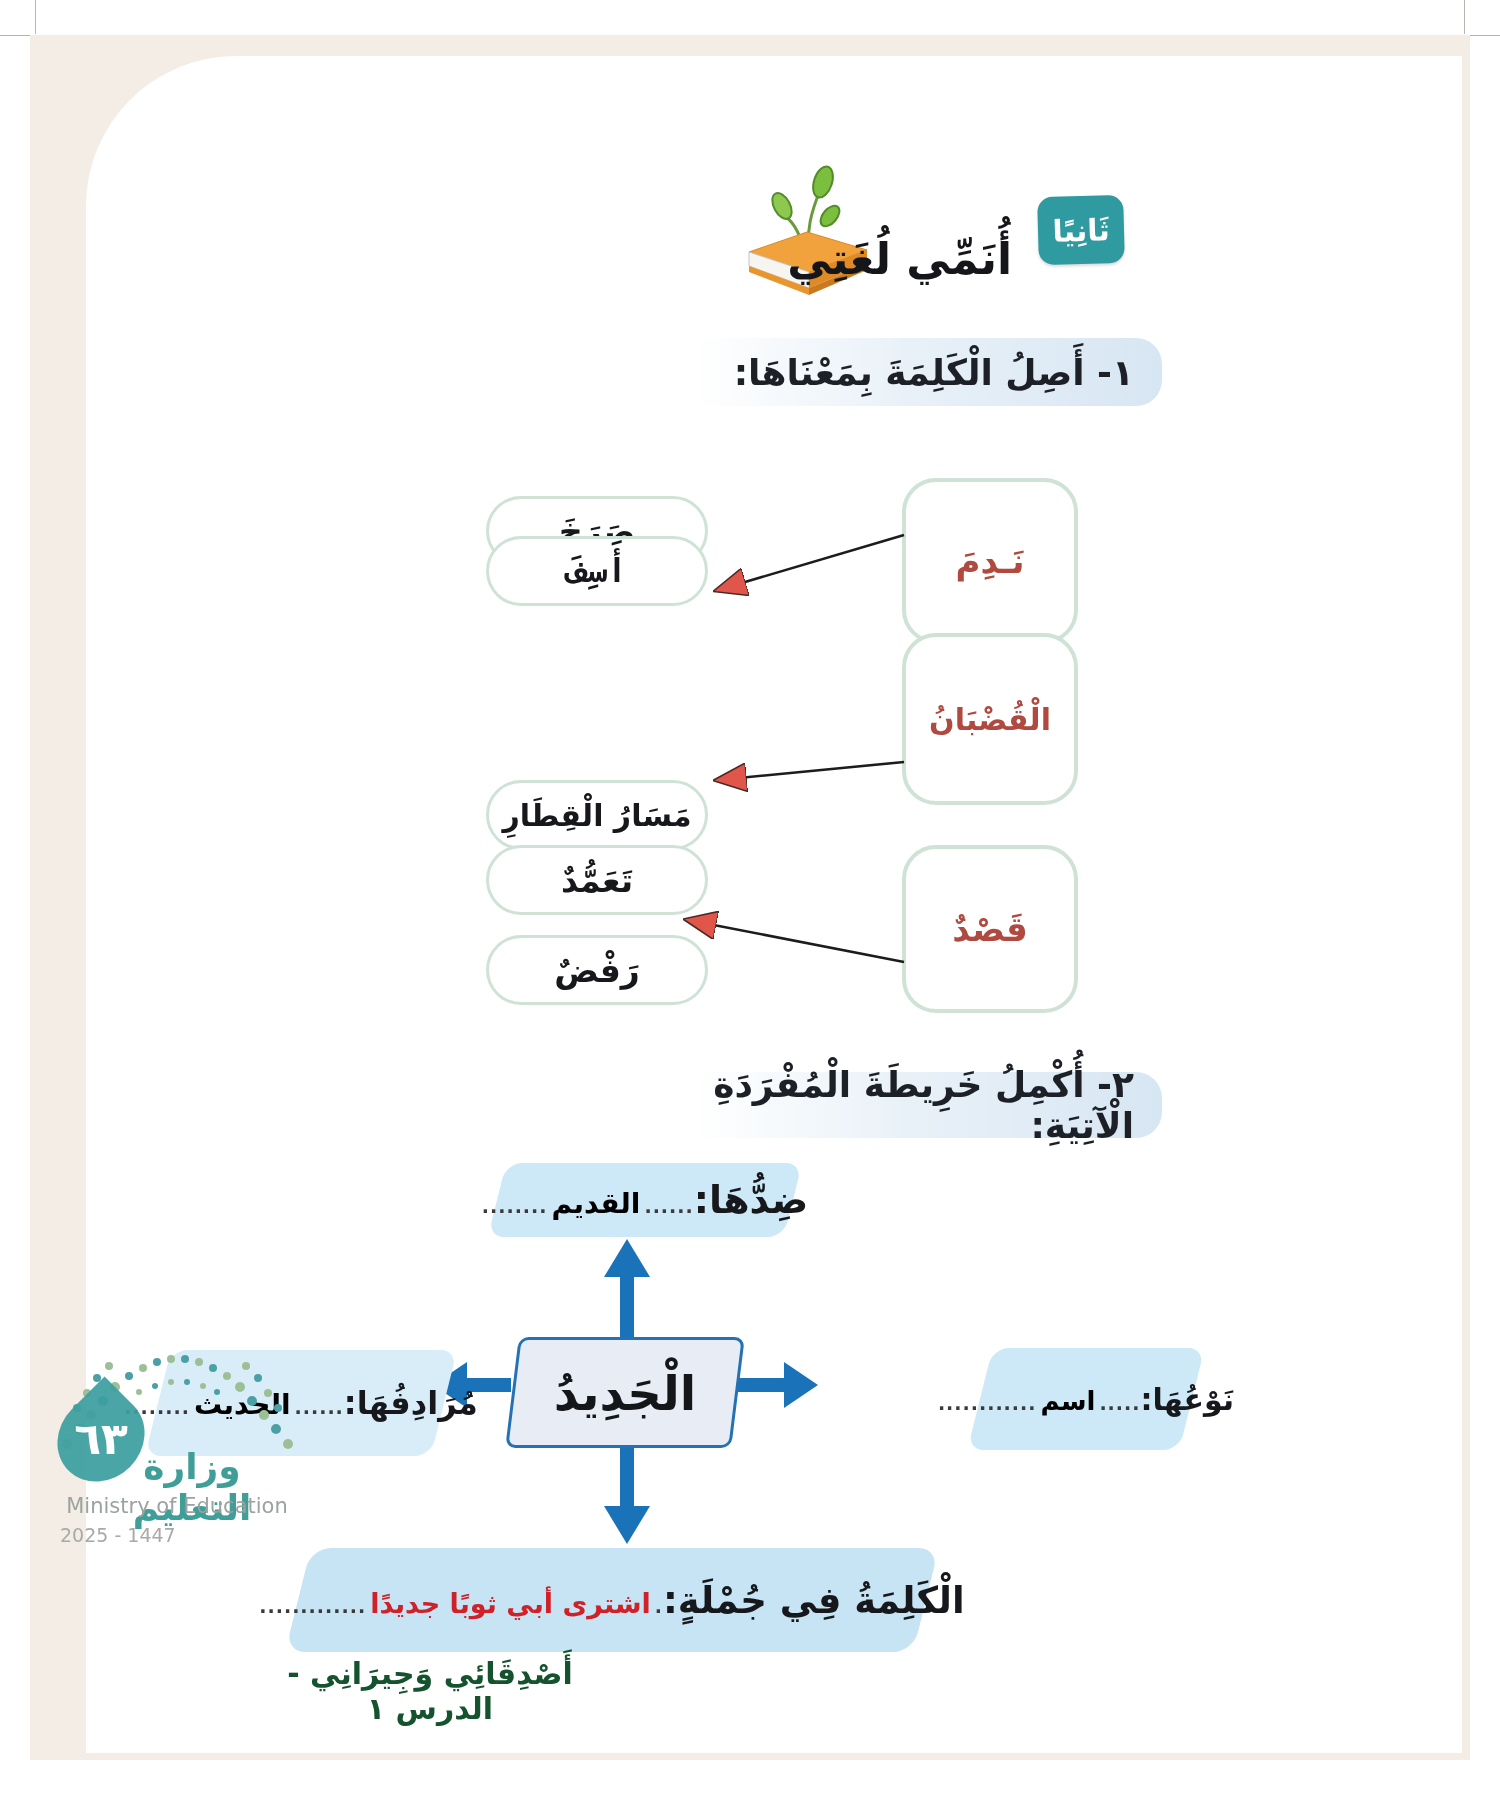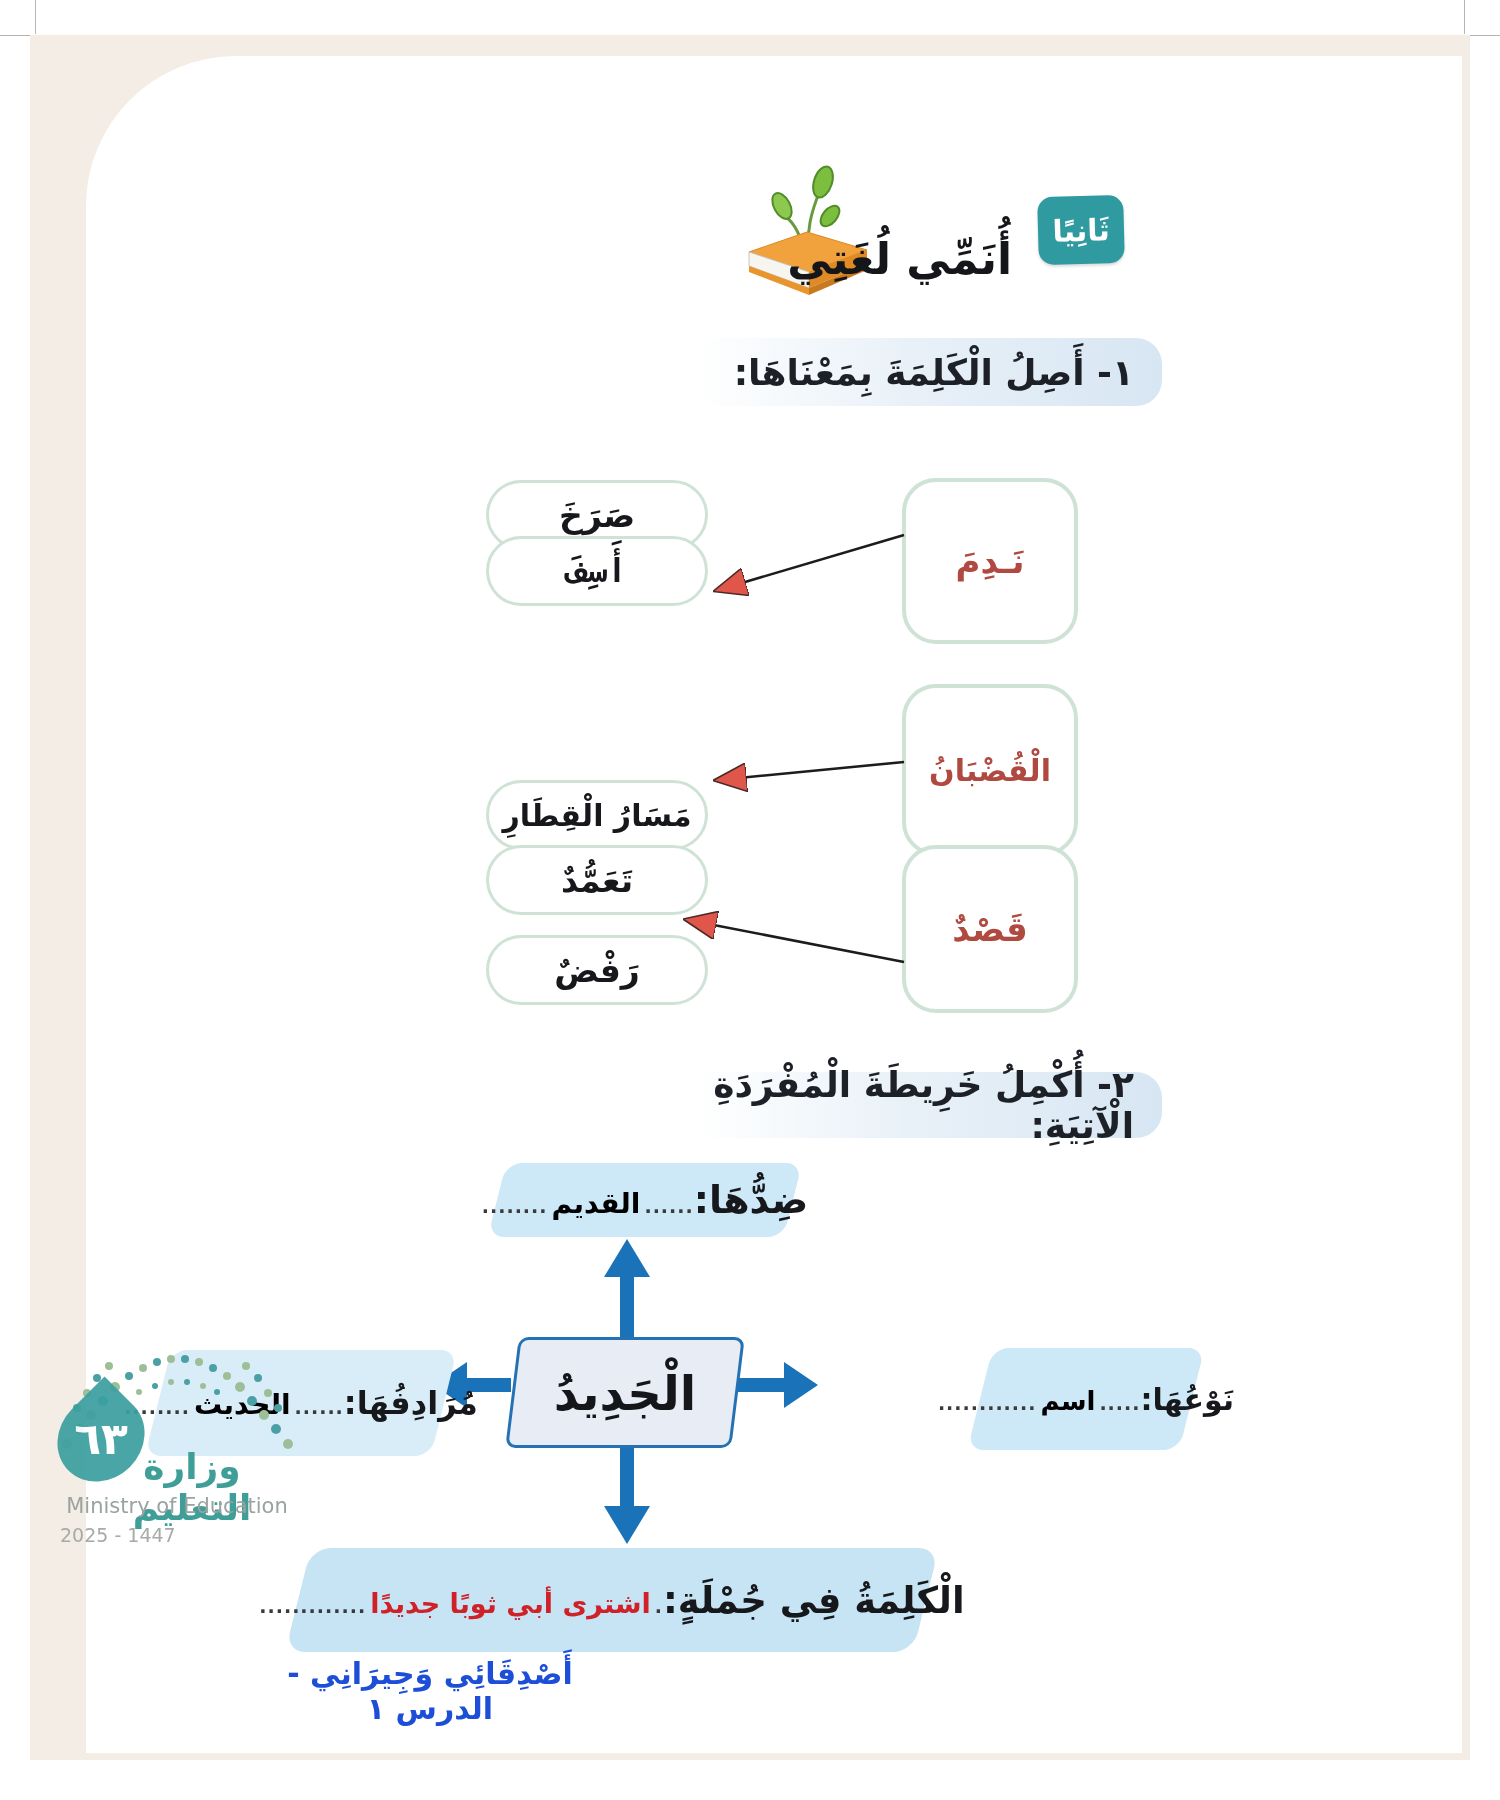--- a/index.html
+++ b/index.html
@@ -30,28 +30,28 @@
     font-size:36px; font-weight:bold; color:#1d2127; }
   .banner.s1 { top:338px; }
   .banner.s2 { top:1072px; height:66px; }
 
   
   .wordbox { position:absolute; left:902px; width:176px; background:#ffffff;
     border:4px solid #cfe2d6; border-radius:34px;
     display:flex; align-items:center; justify-content:center;
     color:#b0493f; font-size:34px; font-weight:bold; direction:rtl; }
   .wordbox.w1 { top:478px; height:166px; }
-  .wordbox.w2 { top:684px; height:172px; font-size:30px;text-align:center; }
+  .wordbox.w2 { top:633px; height:172px; font-size:30px;text-align:center; }
   .wordbox.w3 { top:845px; height:168px; }
 
   .pill { position:absolute; left:486px; width:222px; height:70px; background:#ffffff;
     border:3px solid #cfe2d6; border-radius:36px;
     display:flex; align-items:center; justify-content:center;
     color:#17181c; font-size:33px; font-weight:bold; direction:rtl; white-space:nowrap; }
-  .pill.p1 { top:480px; } .pill.p2 { top:536px;font-family:Liberation Mono, monospace; }
+  .pill.p1 { top:496px; } .pill.p2 { top:536px;font-family:Liberation Mono, monospace; }
   .pill.p3 { top:662px; font-size:30px; } .pill.p4 { top:752px; font-size:30px;margin-top:28px; }
   .pill.p5 { top:845px; } .pill.p6 { top:935px; }
 
   .match-arrows { position:absolute; left:400px; top:400px; width:700px; height:700px; }
 
   
   .para { position:absolute; display:flex; align-items:center; justify-content:center;
     direction:rtl; white-space:nowrap; }
   .para .skin { position:absolute; inset:0; border-radius:16px; transform:skewX(-14deg); }
   .para .inner { position:relative; display:flex; align-items:baseline; direction:rtl; }
@@ -89,21 +89,21 @@
     background:#3d9fa0; border-radius:0 52% 52% 52%; transform:rotate(45deg); opacity:.93; }
   .logo-drop span { display:flex; width:100%; height:100%; align-items:center; justify-content:center;
     transform:rotate(-45deg); color:#ffffff; font-size:44px; font-weight:bold; }
   .ministry-ar { position:absolute; left:88px; top:1446px; width:208px; text-align:center;
     color:#3f9e97; font-size:36px; font-weight:bold; direction:rtl; }
   .ministry-en { position:absolute; left:58px; top:1494px; width:238px; text-align:center;
     color:#9aa39f; font-size:21px; }
   .years { position:absolute; left:60px; top:1524px; width:160px; text-align:left;
     color:#a8aaa6; font-size:19px; direction:ltr; }
   .lesson { position:absolute; left:255px; top:1656px; width:350px; direction:rtl;
-    color:#1d4ed8; font-size:30px; font-weight:bold; text-align:center; }
+    color:#14532d; font-size:30px; font-weight:bold; text-align:center; }
 </style>
 </head>
 <body>
 
 <div id="page">
 
   <div class="beige"></div>
   <div class="content"></div>
   <div class="tick v" style="left:35px;"></div>
   <div class="tick v" style="left:1464px;"></div>

